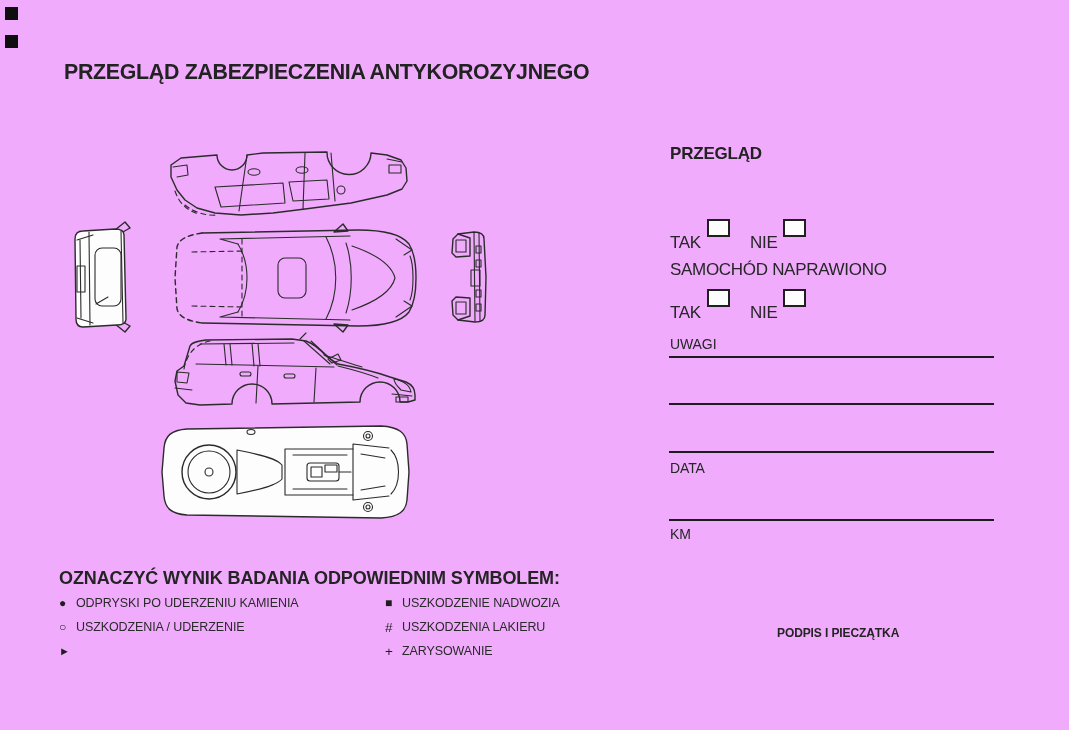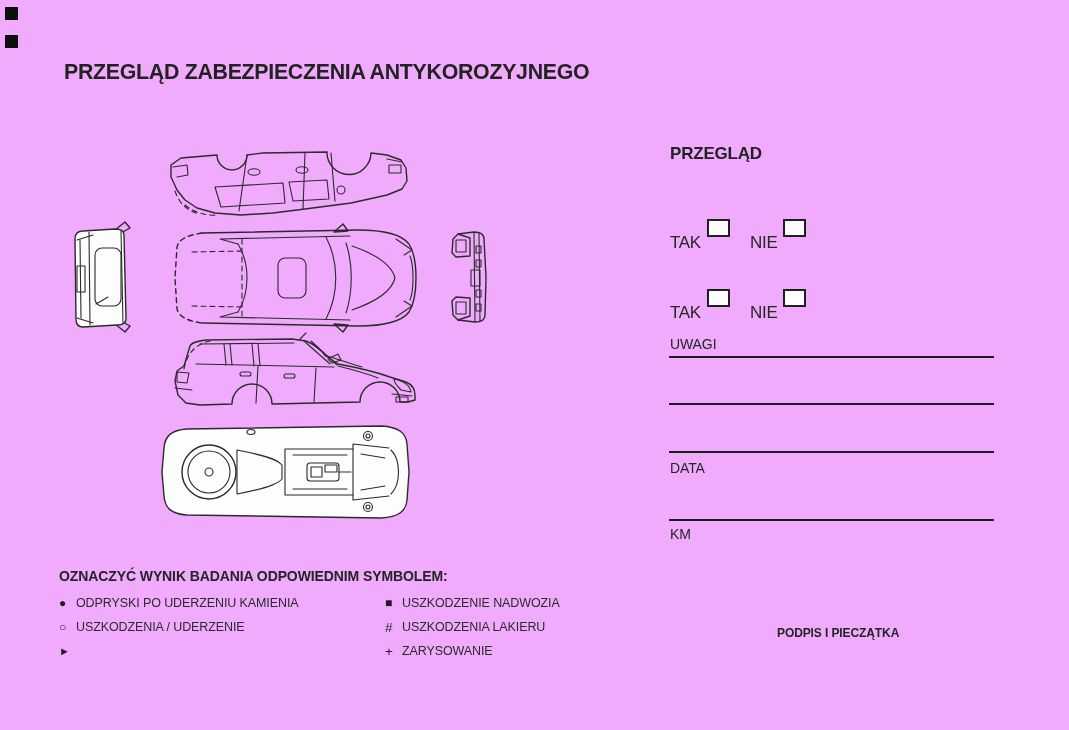--- a/index.html
+++ b/index.html
@@ -19,21 +19,21 @@
     position:absolute;left:65px;top:97px;
     font-size:13px;font-weight:400;letter-spacing:-0.2px;color:#2e2e2e;white-space:nowrap;
   }
   svg.car{position:absolute;stroke:#2b2b2b;fill:none;stroke-width:1.4;stroke-linecap:round;stroke-linejoin:round;}
   svg.car .thin{stroke-width:1.1;}
   svg.car .dash{stroke-dasharray:5 4;}
   svg.car .fillw{fill:#fdfdfd;}
   
   .legend-header{
     position:absolute;left:59px;top:568px;
-    font-size:14px;font-weight:700;letter-spacing:-0.1px;white-space:nowrap;color:#242424;
+    font-size:18px;font-weight:700;letter-spacing:-0.1px;white-space:nowrap;color:#242424;
   }
   .legend-item{
     position:absolute;display:flex;align-items:center;height:16px;
     font-size:12.5px;letter-spacing:-0.1px;white-space:nowrap;color:#2a2a2a;
   }
   .legend-item .sym{display:inline-block;width:17px;font-size:12px;color:#1d1d1d;}
   .legend-item .sym.tri{font-size:11px;}
   .legend-item .sym.txt{font-size:13.5px;}
   
   .rp-header{position:absolute;left:670px;top:144px;font-size:17px;font-weight:700;letter-spacing:-0.2px;color:#222;}
@@ -182,20 +182,21 @@
 
   <div class="rp-header">PRZEGLĄD</div>
 
   <div class="tak-nie" style="top:217px">
     <span class="lbl" style="left:0">TAK</span>
     <span class="cb" style="left:37px"></span>
     <span class="lbl" style="left:80px">NIE</span>
     <span class="cb" style="left:113px"></span>
   </div>
 
+  <div class="rp-question" style="top:260px">SAMOCHÓD NAPRAWIONO</div>
   <div class="tak-nie" style="top:287px">
     <span class="lbl" style="left:0">TAK</span>
     <span class="cb" style="left:37px"></span>
     <span class="lbl" style="left:80px">NIE</span>
     <span class="cb" style="left:113px"></span>
   </div>
 
   <div class="field-label" style="top:336px">UWAGI</div>
   <div class="rule" style="top:356px"></div>
   <div class="rule" style="top:403px"></div>

